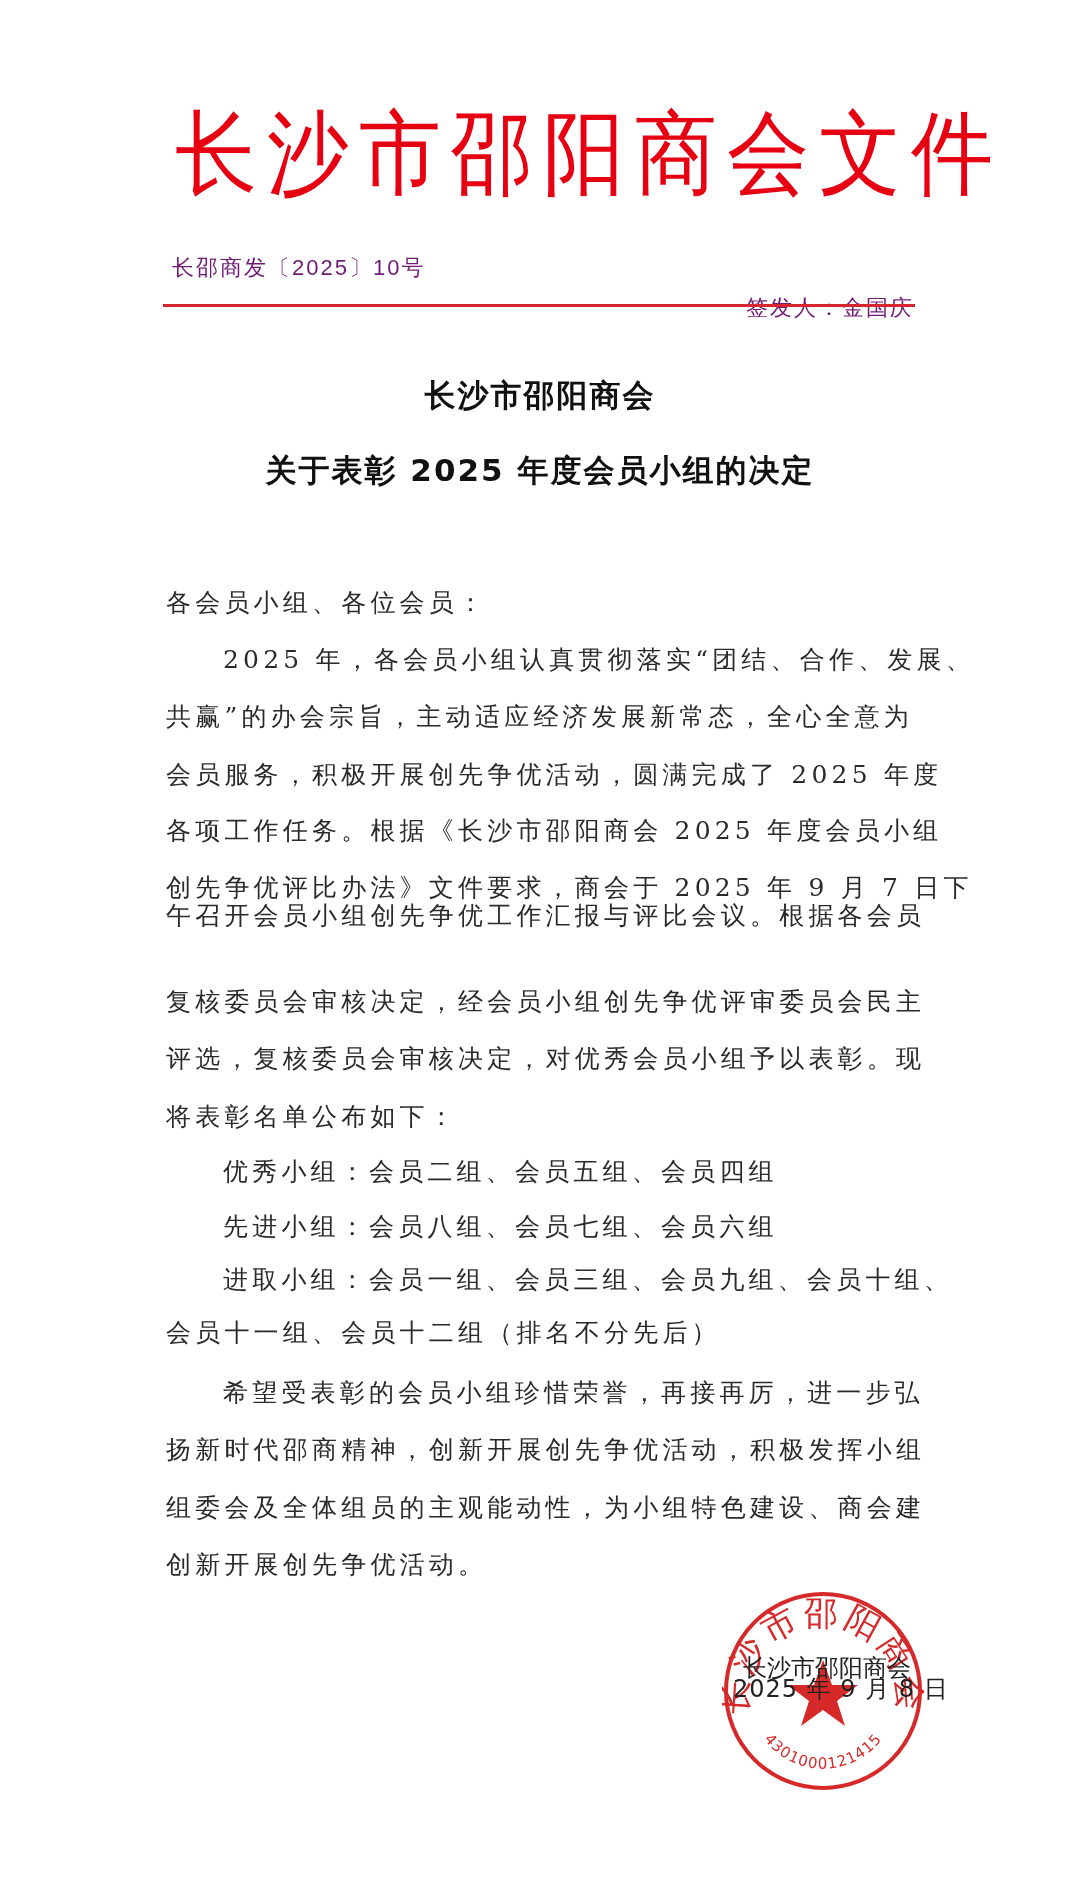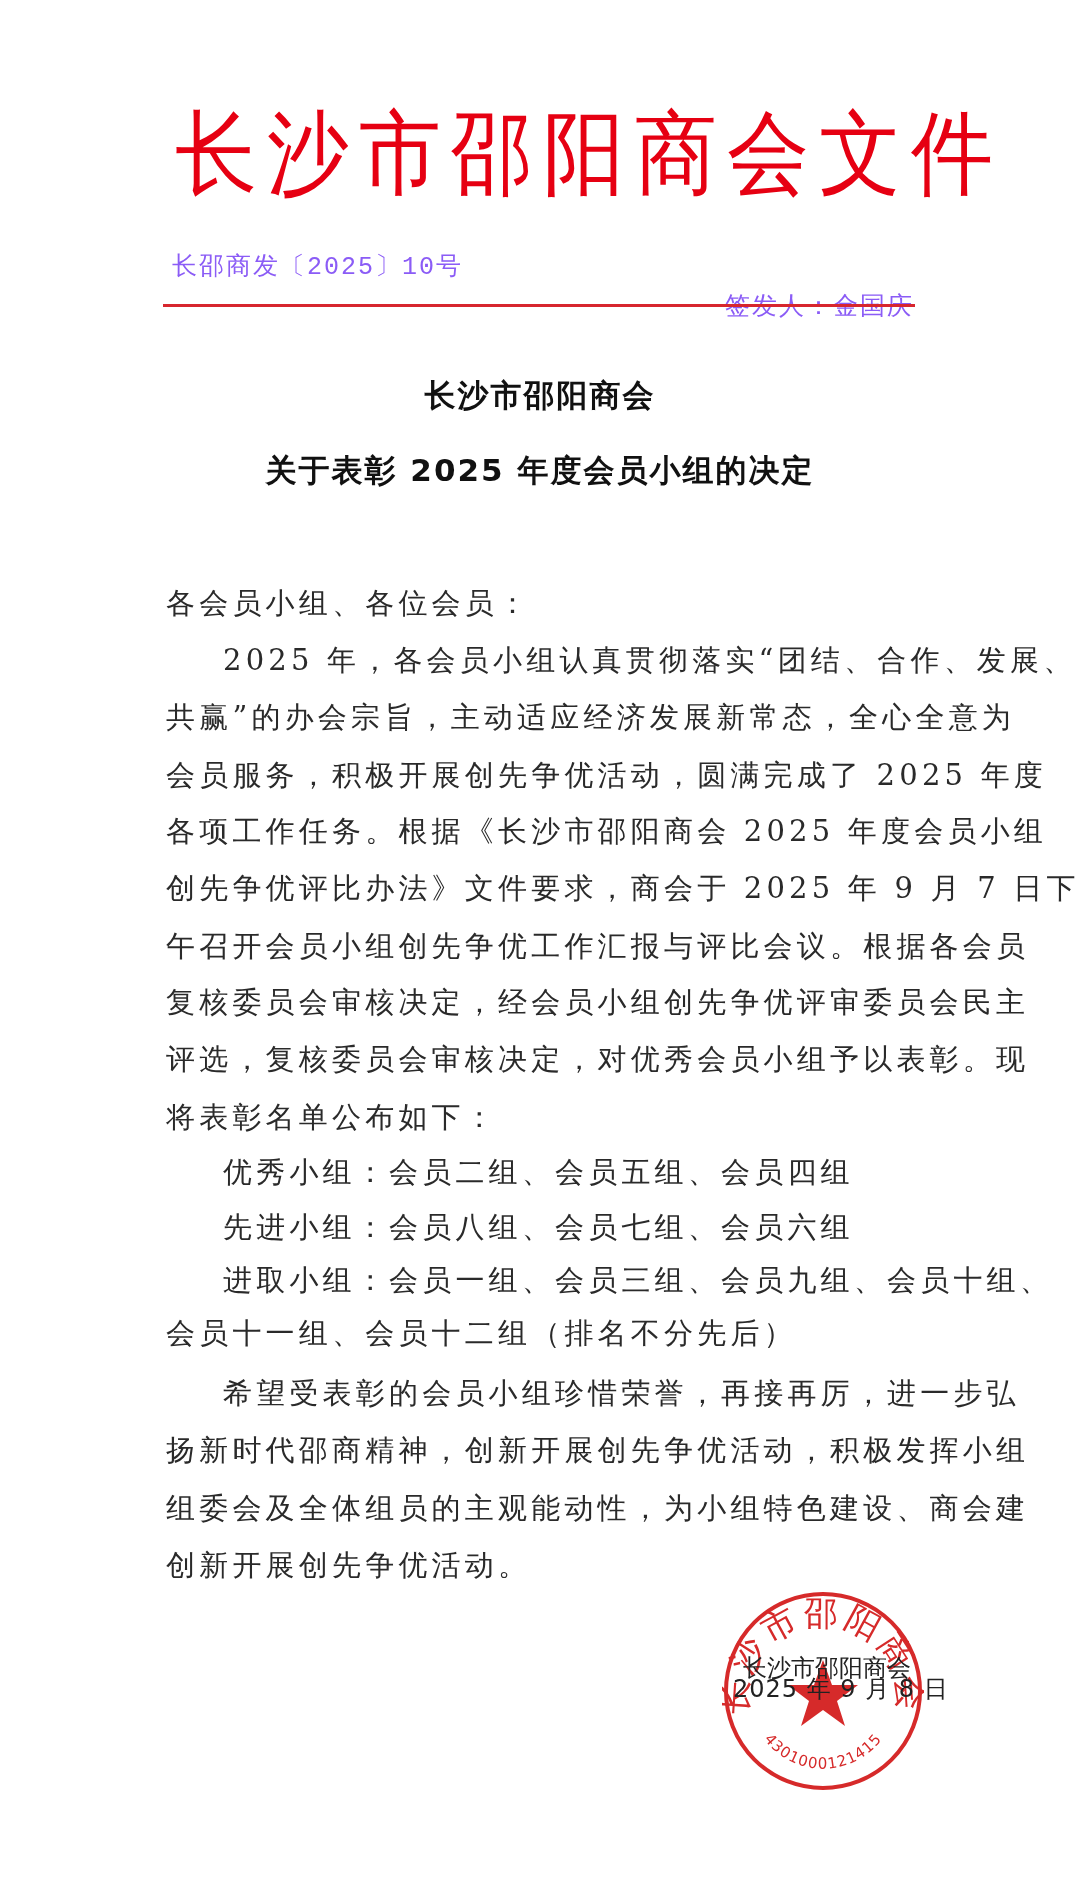--- a/index.html
+++ b/index.html
@@ -4,32 +4,32 @@
 <style>
   html, body { margin: 0; padding: 0; background: #ffffff; }
   body { width: 1080px; height: 1903px; position: relative; overflow: hidden; }
   .page { position: absolute; left: 0; top: 0; width: 1080px; height: 1903px; background: #fff; }
   .red-title {
     position: absolute; left: 175px; top: 104px; width: 740px; height: 100px;
     color: #e60012; font-family: "DejaVu Serif", "Liberation Serif", serif;
     font-size: 82px; line-height: 100px; letter-spacing: 10px; white-space: nowrap;
     transform: scaleY(1.12); transform-origin: left center;
   }
-  .meta { position: absolute; top: 252px; height: 32px; line-height: 32px; font-size: 25px;
-    color: #8b5cf6; font-family: Liberation Mono, monospace; letter-spacing: 2px; white-space: nowrap; }
+  .meta { position: absolute; top: 252px; height: 32px; line-height: 32px; font-size: 22px;
+    color: #701a75; font-family: Liberation Sans, sans-serif; letter-spacing: 2px; white-space: nowrap; }
   .doc-no { left: 172px; }
   .signer { right: 166px; margin-top: 40px; }
   .red-rule { position: absolute; left: 163px; top: 304px; width: 752px; height: 3px; background: #d7262e; }
   .heading { position: absolute; left: 0; width: 1080px; text-align: center;
     font-family: "DejaVu Sans", "Liberation Sans", sans-serif; font-weight: bold;
     font-size: 31px; line-height: 44px; color: #111; white-space: nowrap; letter-spacing: 2px; }
   .h1 { top: 373px; }
   .h2 { top: 448px; }
   .line { position: absolute; left: 166px; width: 760px; height: 40px; line-height: 40px;
-    font-family: "DejaVu Serif", "Liberation Serif", serif; font-size: 29px; color: #2a2a2a;
+    font-family: "DejaVu Serif", "Liberation Serif", serif; font-size: 25px; color: #2a2a2a;
     letter-spacing: 4.2px; white-space: nowrap; }
   .indent { left: 223px; }
   .stamp { position: absolute; left: 722px; top: 1590px; width: 202px; height: 202px; }
   .sign-line { position: absolute; font-family: "DejaVu Sans", "Liberation Sans", sans-serif;
     font-size: 24px; line-height: 32px; color: #222; white-space: nowrap; }
   .sign-org { left: 743px; top: 1652px; letter-spacing: 0px; }
   .sign-date { left: 733px; top: 1673px; letter-spacing: 1px; }
 </style>
 </head>
 <body>
@@ -46,21 +46,21 @@
   <div class="heading h1">长沙市邵阳商会</div>
   <div class="heading h2">关于表彰 2025 年度会员小组的决定</div>
 
   <div class="line" style="top:583px">各会员小组、各位会员：</div>
 
   <div class="line indent" style="top:640px">2025 年，各会员小组认真贯彻落实“团结、合作、发展、</div>
   <div class="line" style="top:697px">共赢”的办会宗旨，主动适应经济发展新常态，全心全意为</div>
   <div class="line" style="top:755px">会员服务，积极开展创先争优活动，圆满完成了 2025 年度</div>
   <div class="line" style="top:811px">各项工作任务。根据《长沙市邵阳商会 2025 年度会员小组</div>
   <div class="line" style="top:868px">创先争优评比办法》文件要求，商会于 2025 年 9 月 7 日下</div>
-  <div class="line" style="top:926px">午召开会员小组创先争优工作汇报与评比会议。根据各会员</div>
+  <div class="line" style="top:896px">午召开会员小组创先争优工作汇报与评比会议。根据各会员</div>
   <div class="line" style="top:982px">复核委员会审核决定，经会员小组创先争优评审委员会民主</div>
   <div class="line" style="top:1039px">评选，复核委员会审核决定，对优秀会员小组予以表彰。现</div>
   <div class="line" style="top:1097px">将表彰名单公布如下：</div>
 
   <div class="line indent" style="top:1152px">优秀小组：会员二组、会员五组、会员四组</div>
   <div class="line indent" style="top:1207px">先进小组：会员八组、会员七组、会员六组</div>
   <div class="line indent" style="top:1260px">进取小组：会员一组、会员三组、会员九组、会员十组、</div>
   <div class="line" style="top:1313px">会员十一组、会员十二组（排名不分先后）</div>
 
   <div class="line" style="top:1430px">扬新时代邵商精神，创新开展创先争优活动，积极发挥小组</div>

